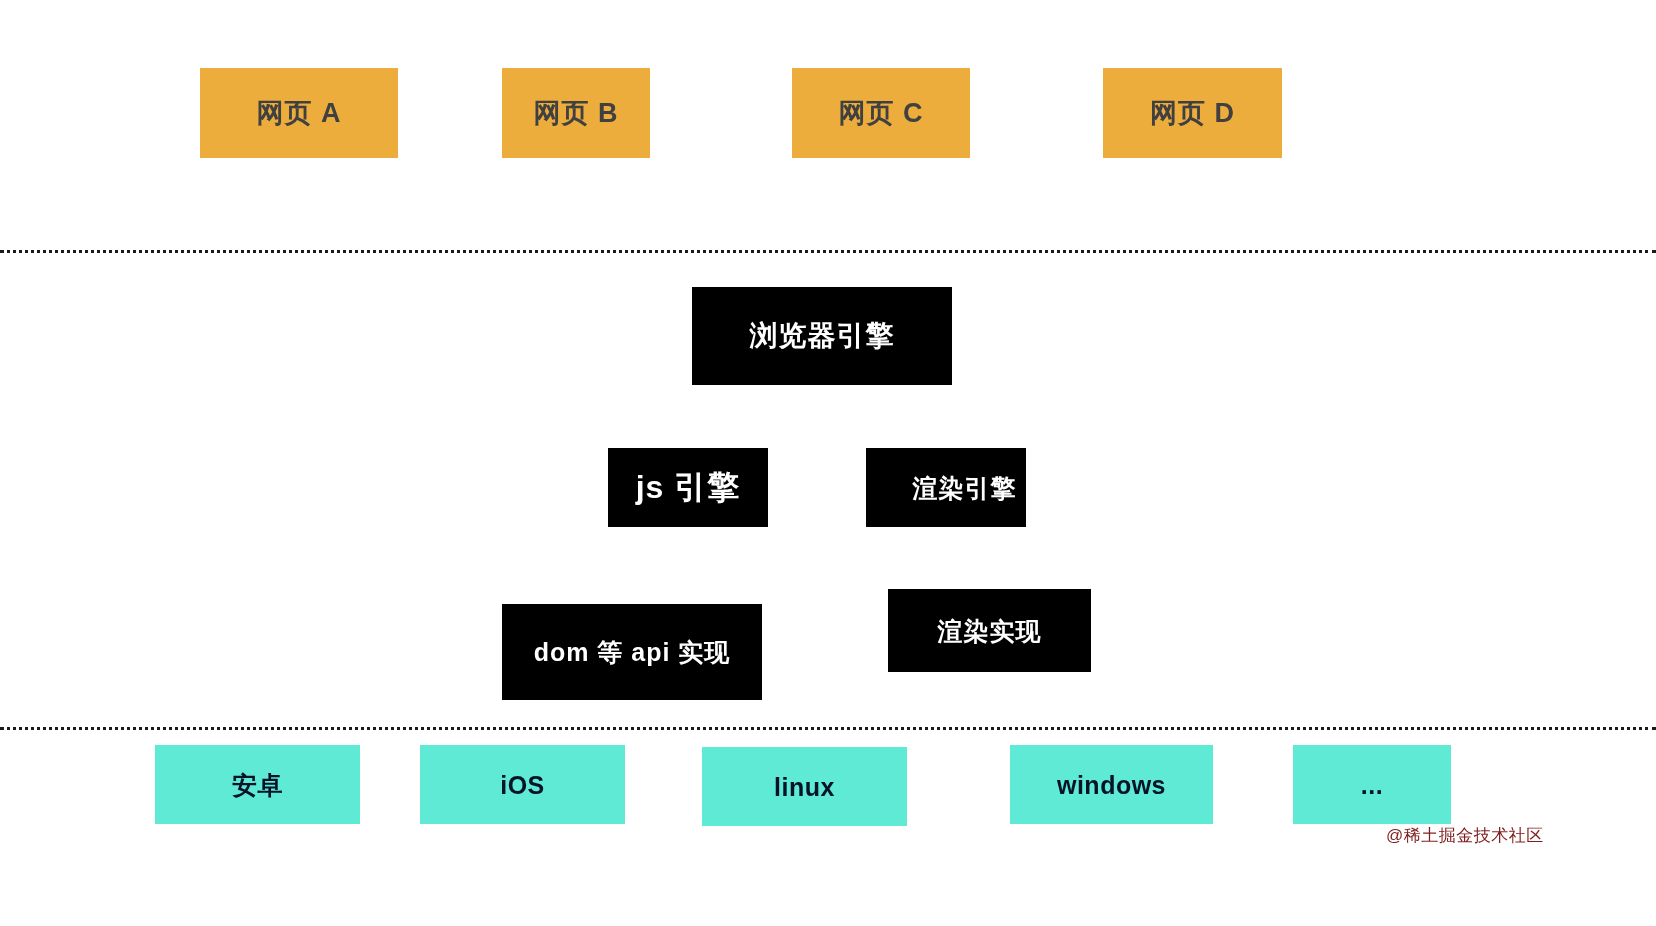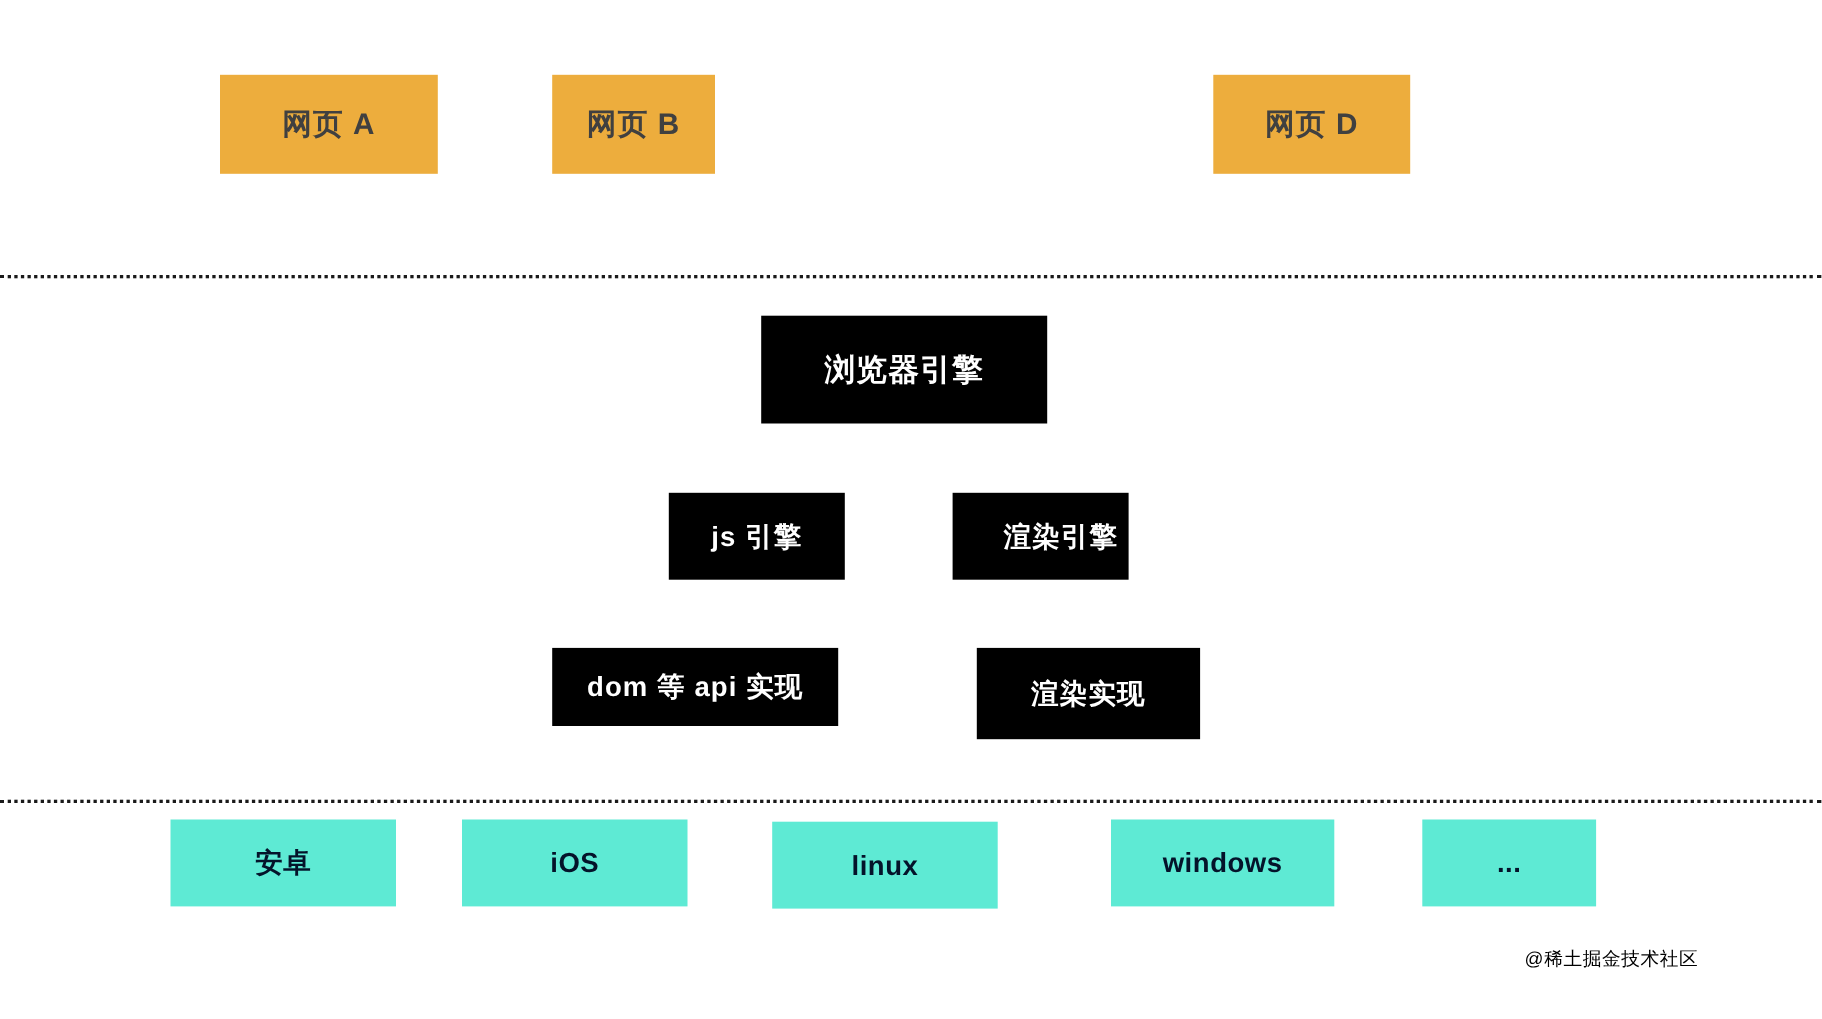--- a/index.html
+++ b/index.html
@@ -66,36 +66,39 @@
 <body>
 
 <div id="canvas">
 
   <div class="box box-page" style="left: 200px; top: 68px; width: 198px; height: 90px; font-size: 27px;">
     <span>网页 A</span>
   </div>
   <div class="box box-page" style="left: 502px; top: 68px; width: 148px; height: 90px; font-size: 27px;">
     <span>网页 B</span>
   </div>
+  <div class="box box-page" style="left: 792px; top: 68px; width: 178px; height: 90px; font-size: 27px;">
+    <span>网页 C</span>
+  </div>
   <div class="box box-page" style="left: 1103px; top: 68px; width: 179px; height: 90px; font-size: 27px;">
     <span>网页 D</span>
   </div>
 
   <div class="divider" style="top: 250px; border-top-style: dotted; border-top-color: rgb(26, 26, 26);"></div>
 
   <div class="box box-engine" style="left: 692px; top: 287px; width: 260px; height: 98px; font-size: 28px;">
     <span>浏览器引擎</span>
   </div>
-  <div class="box box-engine" style="left: 608px; top: 448px; width: 160px; height: 79px; font-size: 25px;">
+  <div class="box box-engine" style="left: 608px; top: 448px; width: 160px; height: 79px; font-size: 32px;">
     <span>js 引擎</span>
   </div>
   <div class="box box-engine" style="left: 866px; top: 448px; width: 160px; height: 79px; font-size: 25px; padding-left: 37px;">
     <span>渲染引擎</span>
   </div>
-  <div class="box box-engine" style="left: 502px; top: 589px; width: 260px; height: 71px; font-size: 25px;">
+  <div class="box box-engine" style="left: 502px; top: 604px; width: 260px; height: 96px; font-size: 25px;">
     <span>dom 等 api 实现</span>
   </div>
   <div class="box box-engine" style="left: 888px; top: 589px; width: 203px; height: 83px; font-size: 25px;">
     <span>渲染实现</span>
   </div>
 
   <div class="divider" style="top: 727px; border-top-style: dotted; border-top-color: rgb(26, 26, 26);"></div>
 
   <div class="box box-os" style="left: 155px; top: 745px; width: 205px; height: 79px; font-size: 25px;">
     <span>安卓</span>
@@ -106,15 +109,15 @@
   <div class="box box-os" style="left: 702px; top: 747px; width: 205px; height: 79px; font-size: 25px; align-items: center;">
     <span>linux</span>
   </div>
   <div class="box box-os" style="left: 1010px; top: 745px; width: 203px; height: 79px; font-size: 25px; justify-content: center;">
     <span>windows</span>
   </div>
   <div class="box box-os" style="left: 1293px; top: 745px; width: 158px; height: 79px; font-size: 25px;">
     <span>...</span>
   </div>
 
-  <div class="watermark" style="left: 1386px; top: 860px; color: #000000;">@稀土掘金技术社区</div>
+  <div class="watermark" style="left: 1386px; top: 824px; color: #7f1d1d;">@稀土掘金技术社区</div>
 
 </div>
 
 </body></html>

